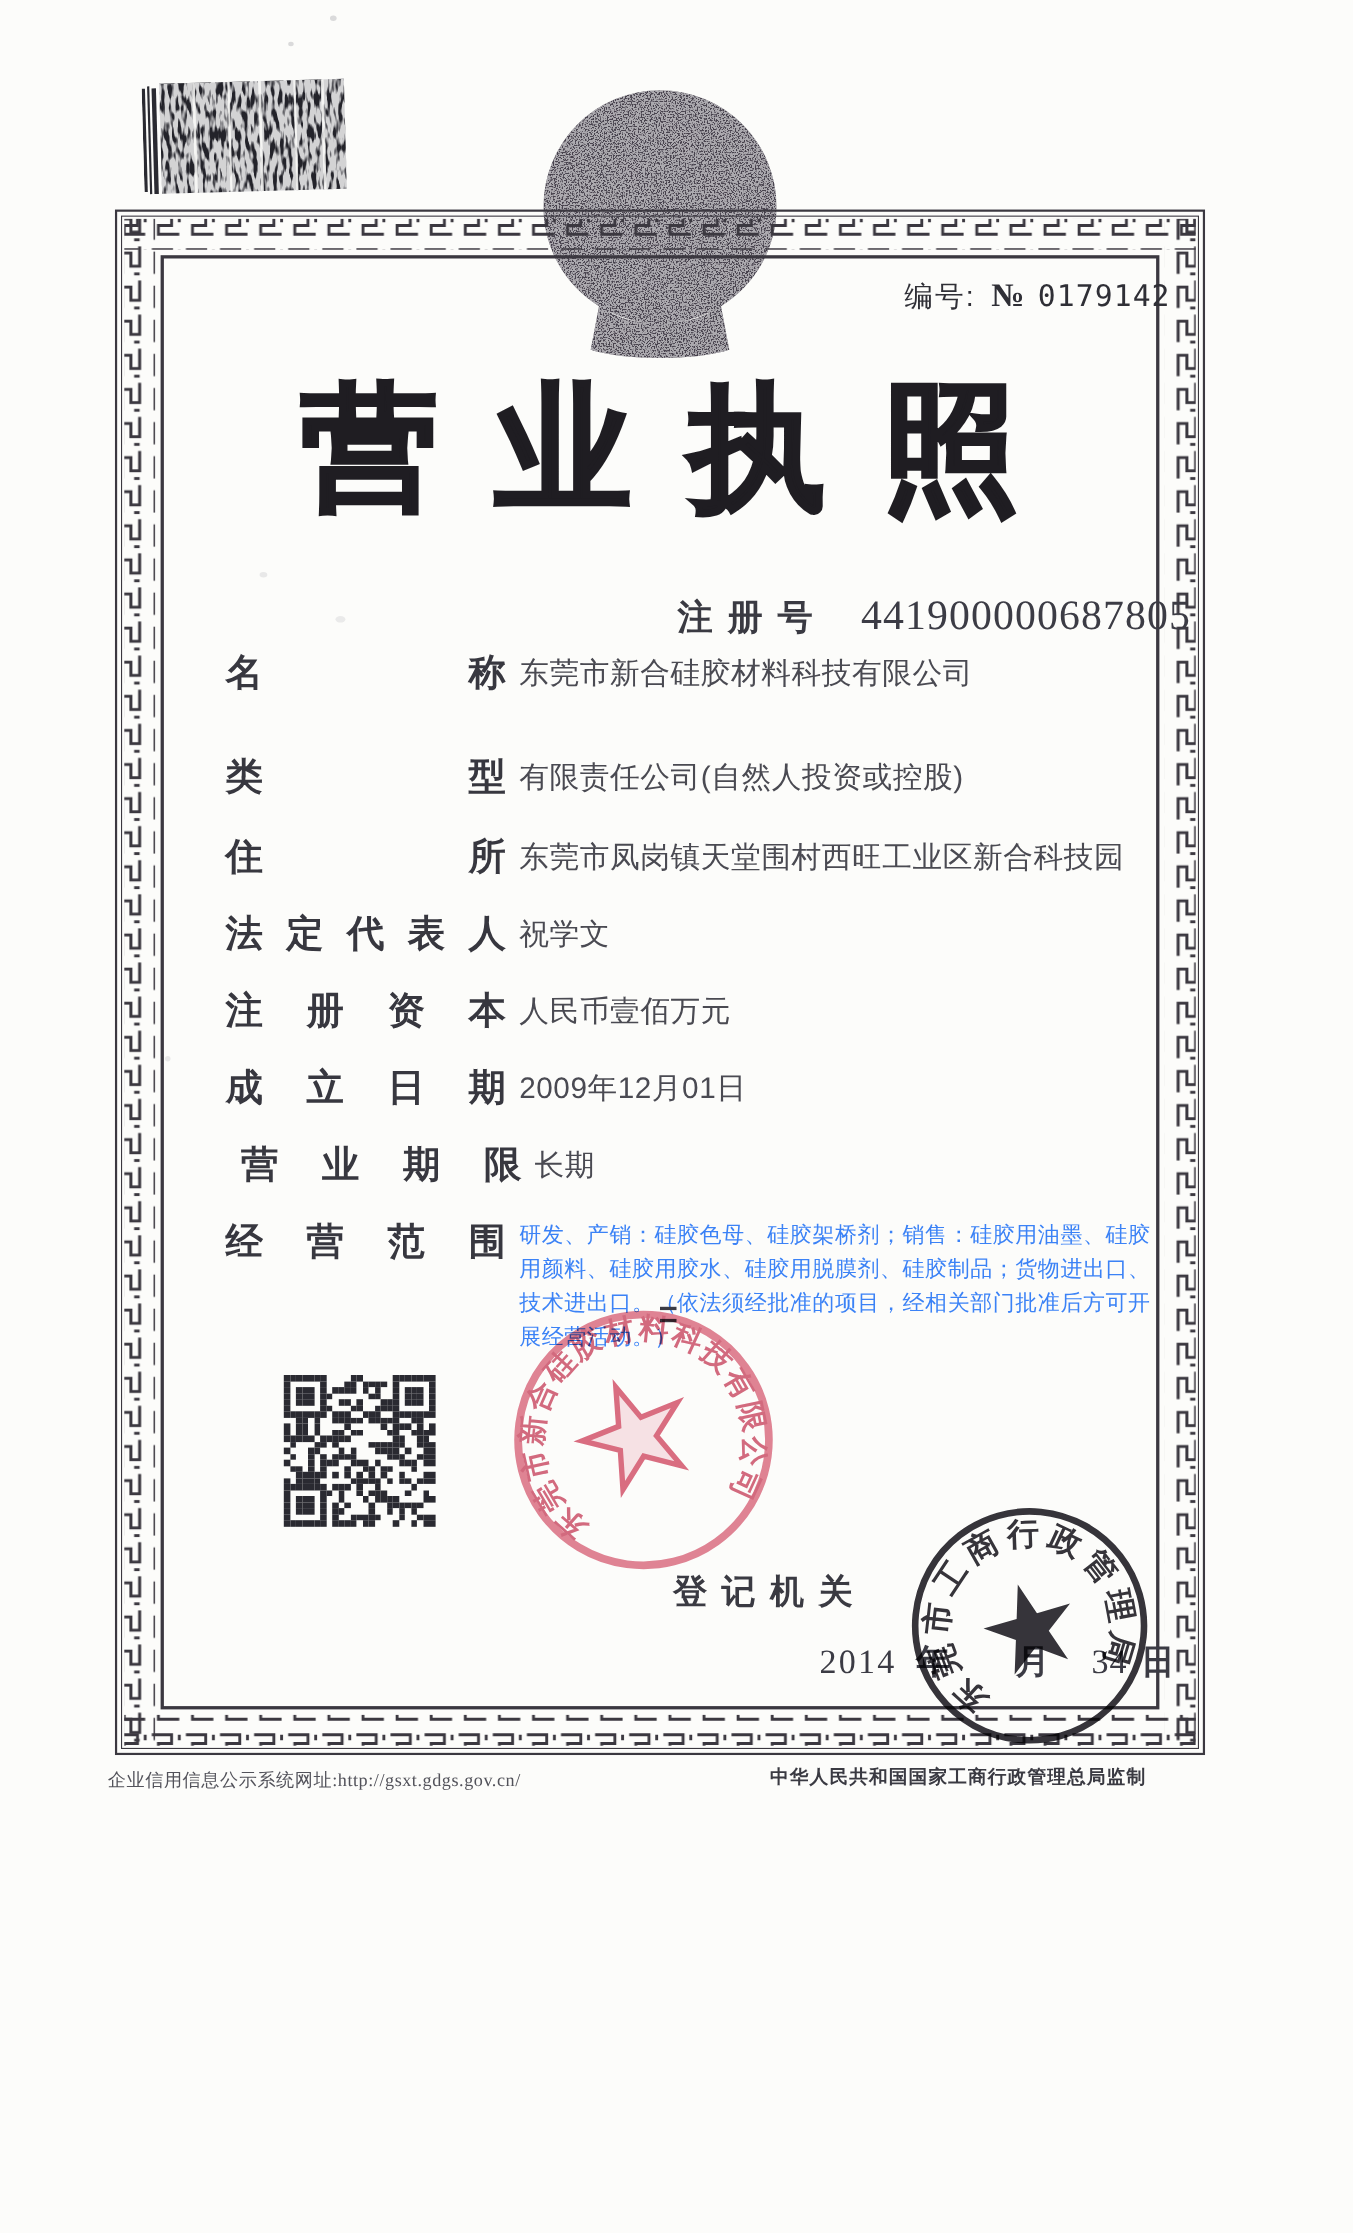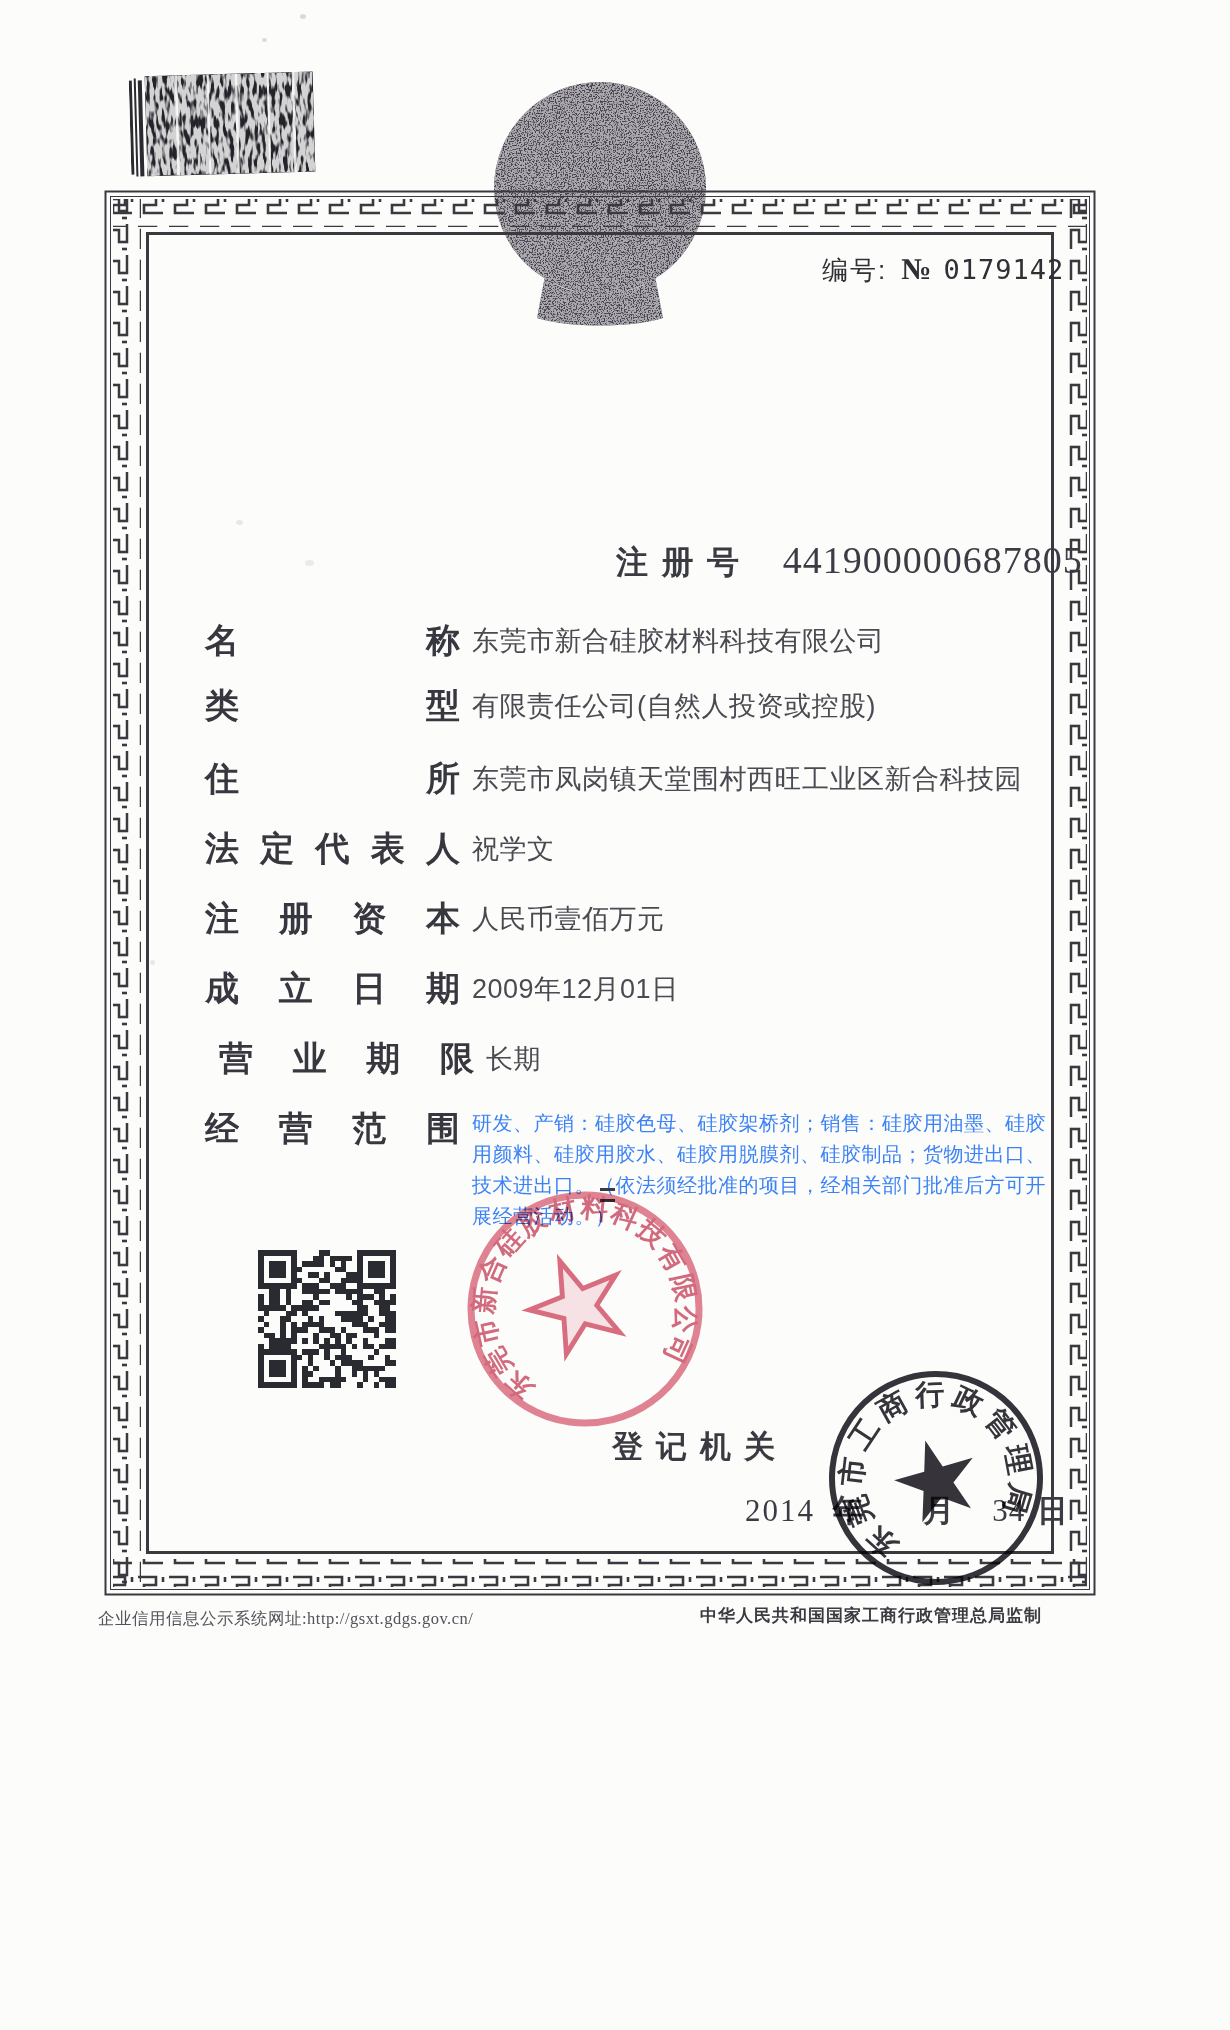--- a/index.html
+++ b/index.html
@@ -41,21 +41,21 @@
 
   
   .fields{position:absolute;left:205px;top:0;width:860px;}
   .row{position:absolute;left:0;width:860px;}
   .flabel{display:inline-block;width:255px;vertical-align:top;
     font-size:34px;font-weight:bold;color:#37373f;
     text-align:justify;text-align-last:justify;-moz-text-align-last:justify;}
   .fvalue{display:inline-block;vertical-align:top;margin-left:12px;padding-top:5px;
     font-size:27px;color:#4a4a52;width:585px;letter-spacing:0.5px;}
   .row.r-scope .fvalue{font-size:20px;line-height:1.55;width:578px;padding-top:2px;color:#3b82f6;}
-  .r-name  {top:618px;}
+  .r-name  {top:589px;}
   .r-type  {top:683px;}
   .r-addr  {top:756px;}
   .r-legal {top:826px;}
   .r-cap   {top:896px;}
   .r-date  {top:966px;}
   .r-term  {top:1036px;margin-left:14px;}
   .r-scope {top:1106px;}
 
   .scope-mark{position:absolute;left:600px;top:1188px;width:15px;height:8px;
     border-top:3px solid #3b3b43;border-bottom:3px solid #3b3b43;}
@@ -161,20 +161,21 @@
       <rect x="9" y="9" width="28" height="1388" fill="url(#mv)"></rect>
       <rect x="955" y="9" width="28" height="1388" fill="url(#mv)"></rect>
       <rect x="43.5" y="43.5" width="905" height="1319" fill="none" stroke="#3b3840" stroke-width="3"></rect>
     </svg>
   </div>
 
   <div class="serial">
     <span>编号:</span><span class="sym">№</span><span class="num">0179142</span>
   </div>
 
+  <div class="title">营业执照</div>
 
   <div class="regline">
     <span class="rlab">注册号</span>
     <span class="rnum">441900000687805</span>
   </div>
 
   <div class="fields">
     <div class="row r-name">
       <span class="flabel">名称</span><span class="fvalue">东莞市新合硅胶材料科技有限公司</span>
     </div>

